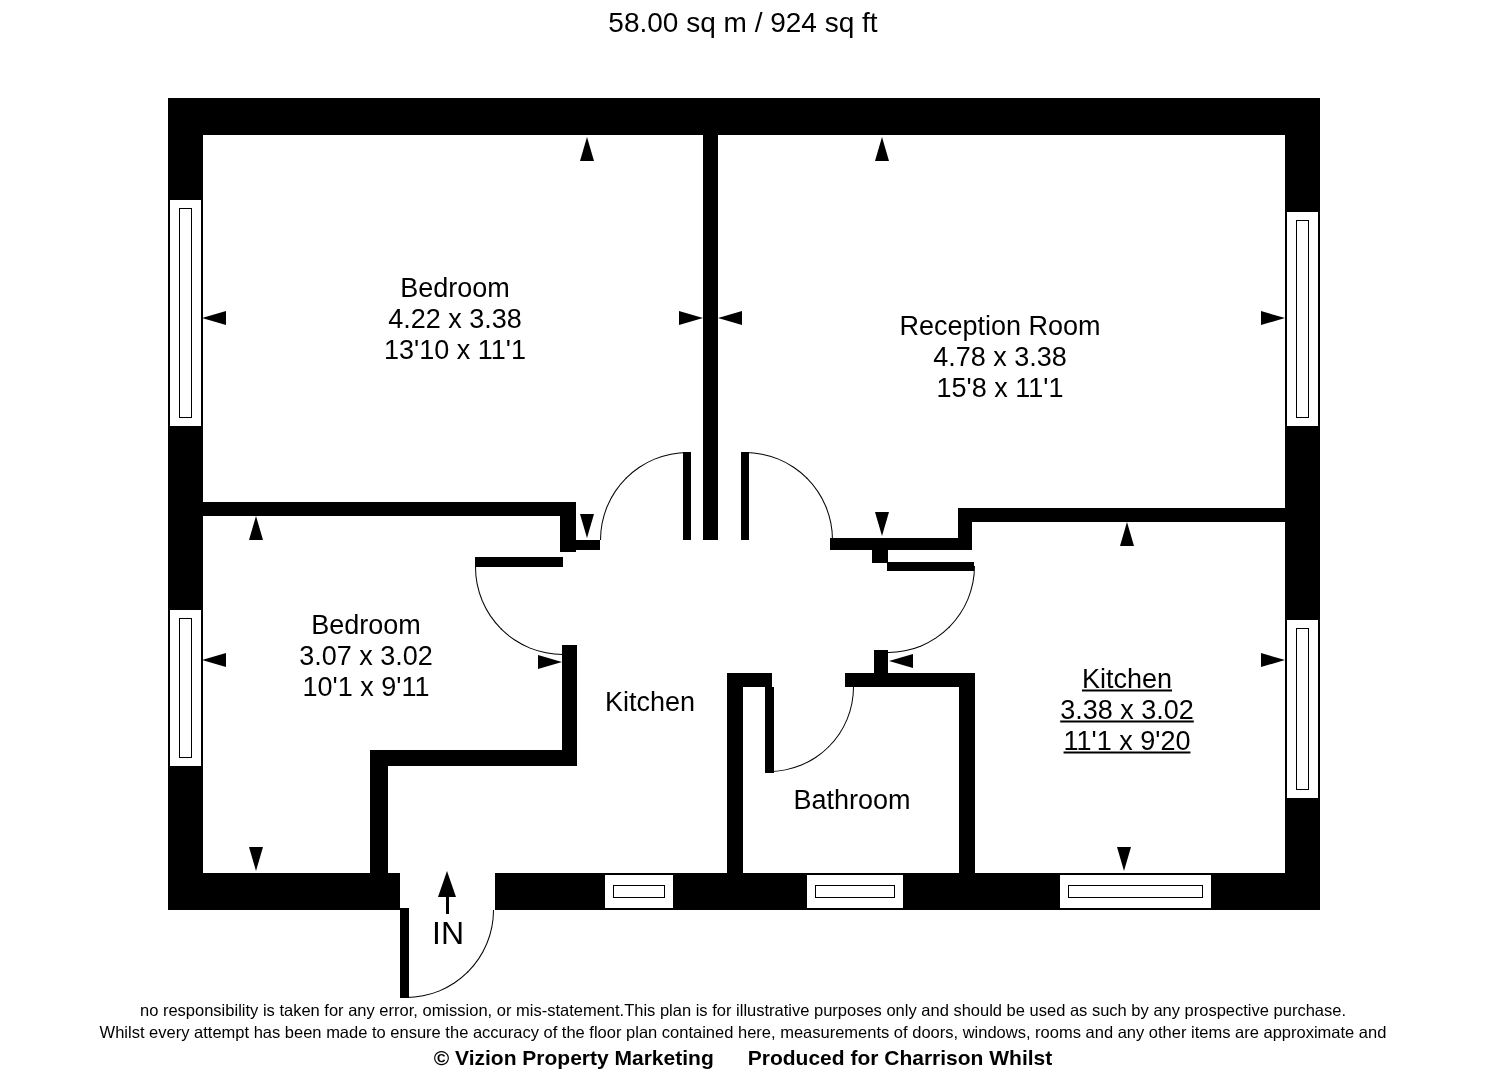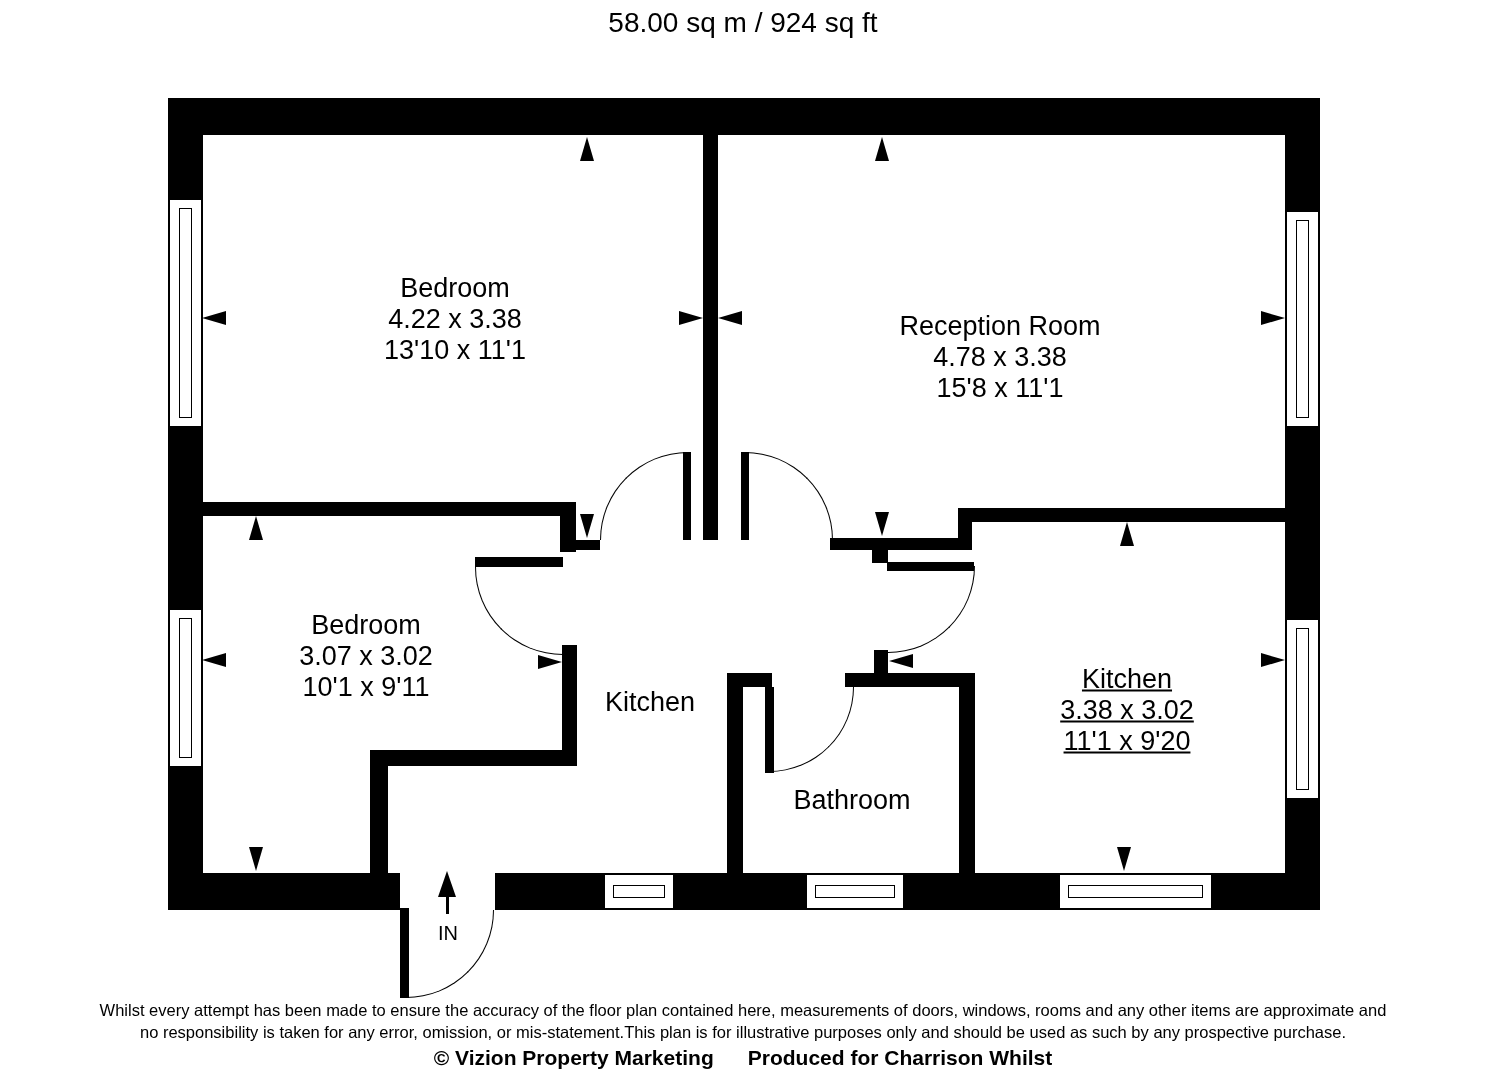--- a/index.html
+++ b/index.html
@@ -13,36 +13,36 @@
   .arc{position:absolute;box-sizing:border-box;border:0 solid transparent;}
   .arrow{position:absolute;width:0;height:0;border-style:solid;border-color:transparent;}
   .room-label{position:absolute;transform:translate(-50%,-50%);text-align:center;
               font-size:27px;line-height:31px;white-space:nowrap;}
   .title-block{position:absolute;left:0;top:6px;width:100%;text-align:center;
                font-size:28px;line-height:34px;}
   .footer-block{position:absolute;left:0;top:999px;width:100%;text-align:center;
                 font-size:16.5px;line-height:22px;}
   .credit-row{position:absolute;left:0;top:1046px;width:100%;display:flex;
               justify-content:center;gap:34px;font-size:21px;font-weight:bold;}
-  .in-label{position:absolute;transform:translate(-50%,-50%);font-size:20px;}
+  .in-label{position:absolute;transform:translate(-50%,-50%);font-size:32px;}
   .stem{position:absolute;background:#000;}
 </style>
 </head>
 <body>
 
 <div id="plan">
   <div class="title-block">
     <div>58.00 sq m / 924 sq ft</div>
   </div>
 
   <div class="in-label" style="left: 448px; top: 933px;">IN</div>
 
   <div class="footer-block">
+    <div>no responsibility is taken for any error, omission, or mis-statement.This plan is for illustrative purposes only and should be used as such by any prospective purchase.</div>
     <div>Whilst every attempt has been made to ensure the accuracy of the floor plan contained here, measurements of doors, windows, rooms and any other items are approximate and</div>
-    <div>no responsibility is taken for any error, omission, or mis-statement.This plan is for illustrative purposes only and should be used as such by any prospective purchase.</div>
   </div>
   <div class="credit-row">
     <span>© Vizion Property Marketing</span>
     <span>Produced for Charrison Whilst</span>
   </div>
 <div class="wall" style="left: 168px; top: 98px; width: 1152px; height: 37px;"></div>
     <div class="wall" style="left: 168px; top: 98px; width: 35px; height: 100px;"></div>
     <div class="wall" style="left: 168px; top: 428px; width: 35px; height: 180px;"></div>
     <div class="wall" style="left: 168px; top: 768px; width: 35px; height: 142px;"></div>
     <div class="wall" style="left: 1285px; top: 98px; width: 35px; height: 112px;"></div>

